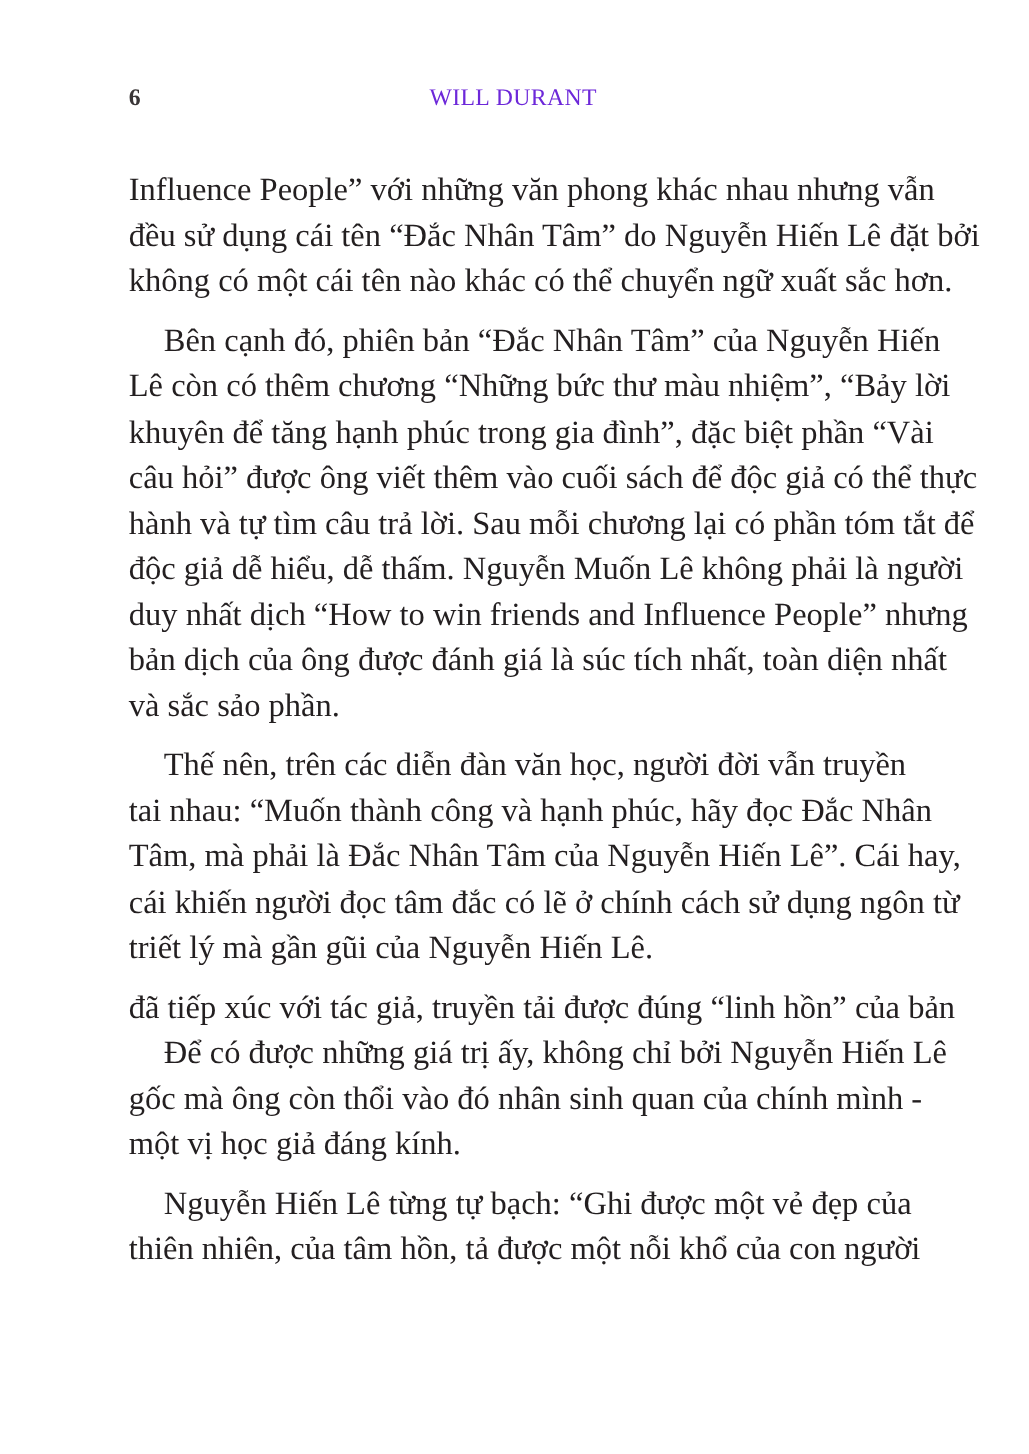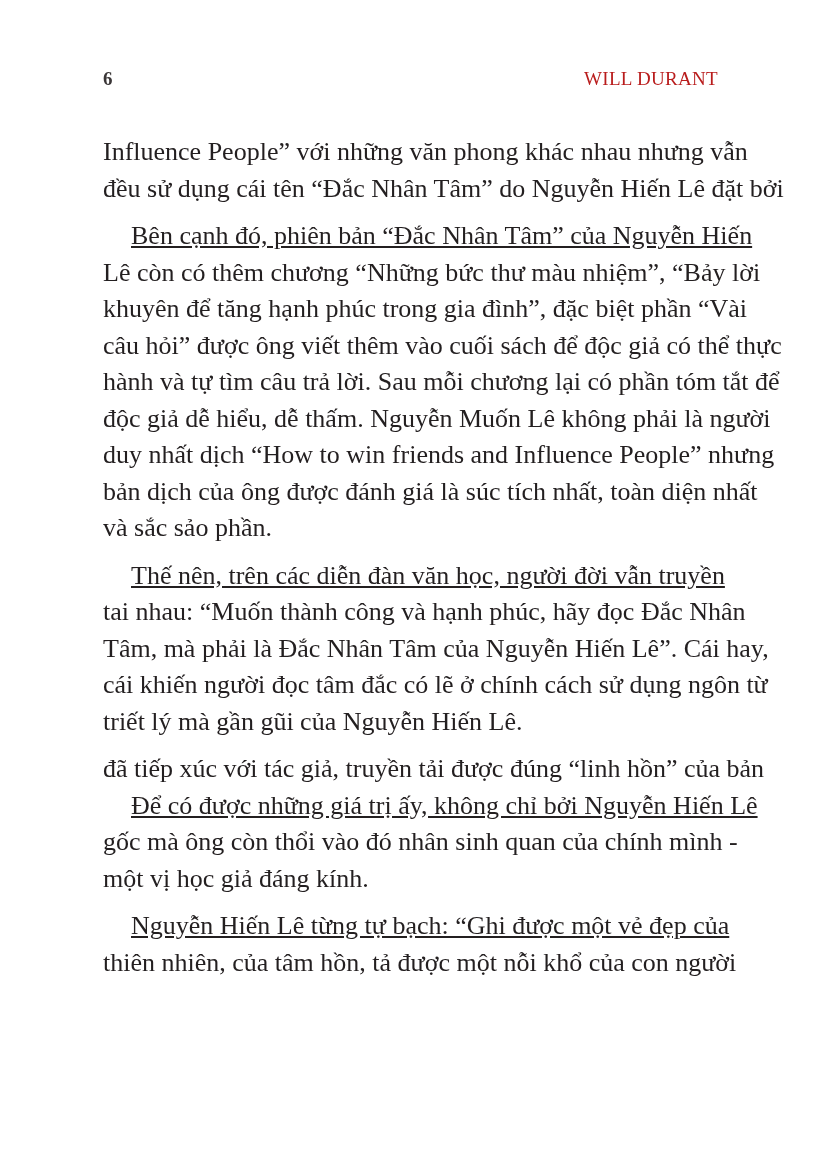--- a/index.html
+++ b/index.html
@@ -28,24 +28,24 @@
       top: 0;
       font-size: 19px;
       font-weight: bold;
       color: #3a3637;
     }
     .running-head {
       position: absolute;
       left: 0;
       right: 0;
       top: 0;
-      text-align: right;
+      text-align: center;
       font-size: 19px;
       letter-spacing: 0.3px;
-      color: #b91c1c;
+      color: #6d28d9;
     }
     .body-text {
       position: absolute;
       top: 134px;
       left: 103px;
       width: 615px;
     }
     .paragraph {
       margin: 0 0 11px 0;
     }
@@ -53,39 +53,39 @@
       display: block;
       font-size: 26px;
       line-height: 36.5px;
       height: 36.5px;
       white-space: nowrap;
       text-align: justify;
       text-align-last: justify;
     }
     .line.indent {
       padding-left: 28px;
-      text-decoration: underline;
     }
     .line.last {
       text-align-last: left;
     }
   </style>
 </head>
 <body>
 
 <div class="header">
   <span class="page-number">6</span>
   <span class="running-head">WILL DURANT</span>
 </div>
 
 <div class="body-text">
 
   <p class="paragraph">
     <span class="line">Influence People” với những văn phong khác nhau nhưng vẫn</span>
     <span class="line">đều sử dụng cái tên “Đắc Nhân Tâm” do Nguyễn Hiến Lê đặt bởi</span>
+    <span class="line last">không có một cái tên nào khác có thể chuyển ngữ xuất sắc hơn.</span>
   </p>
 
   <p class="paragraph">
     <span class="line indent">Bên cạnh đó, phiên bản “Đắc Nhân Tâm” của Nguyễn Hiến</span>
     <span class="line">Lê còn có thêm chương “Những bức thư màu nhiệm”, “Bảy lời</span>
     <span class="line">khuyên để tăng hạnh phúc trong gia đình”, đặc biệt phần “Vài</span>
     <span class="line">câu hỏi” được ông viết thêm vào cuối sách để độc giả có thể thực</span>
     <span class="line">hành và tự tìm câu trả lời. Sau mỗi chương lại có phần tóm tắt để</span>
     <span class="line">độc giả dễ hiểu, dễ thấm. Nguyễn Muốn Lê không phải là người</span>
     <span class="line">duy nhất dịch “How to win friends and Influence People” nhưng</span>

